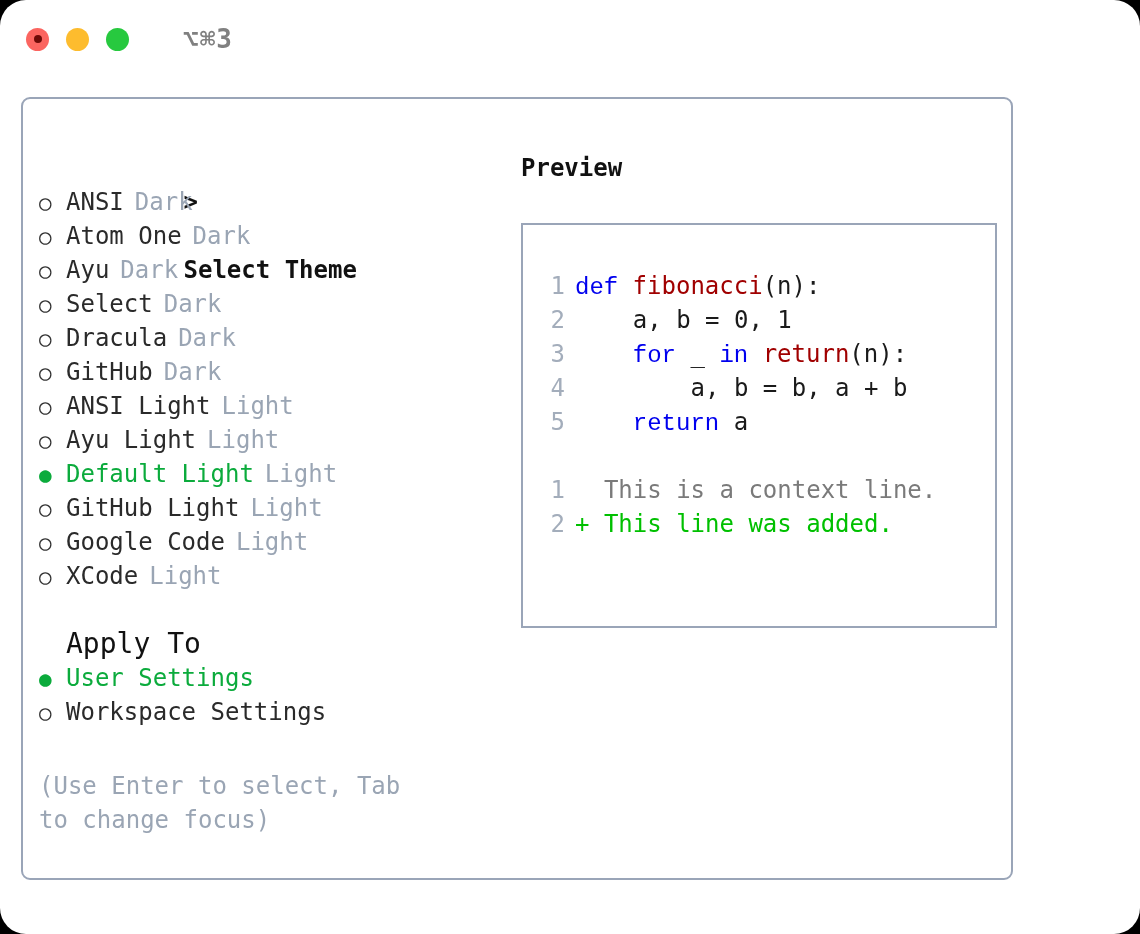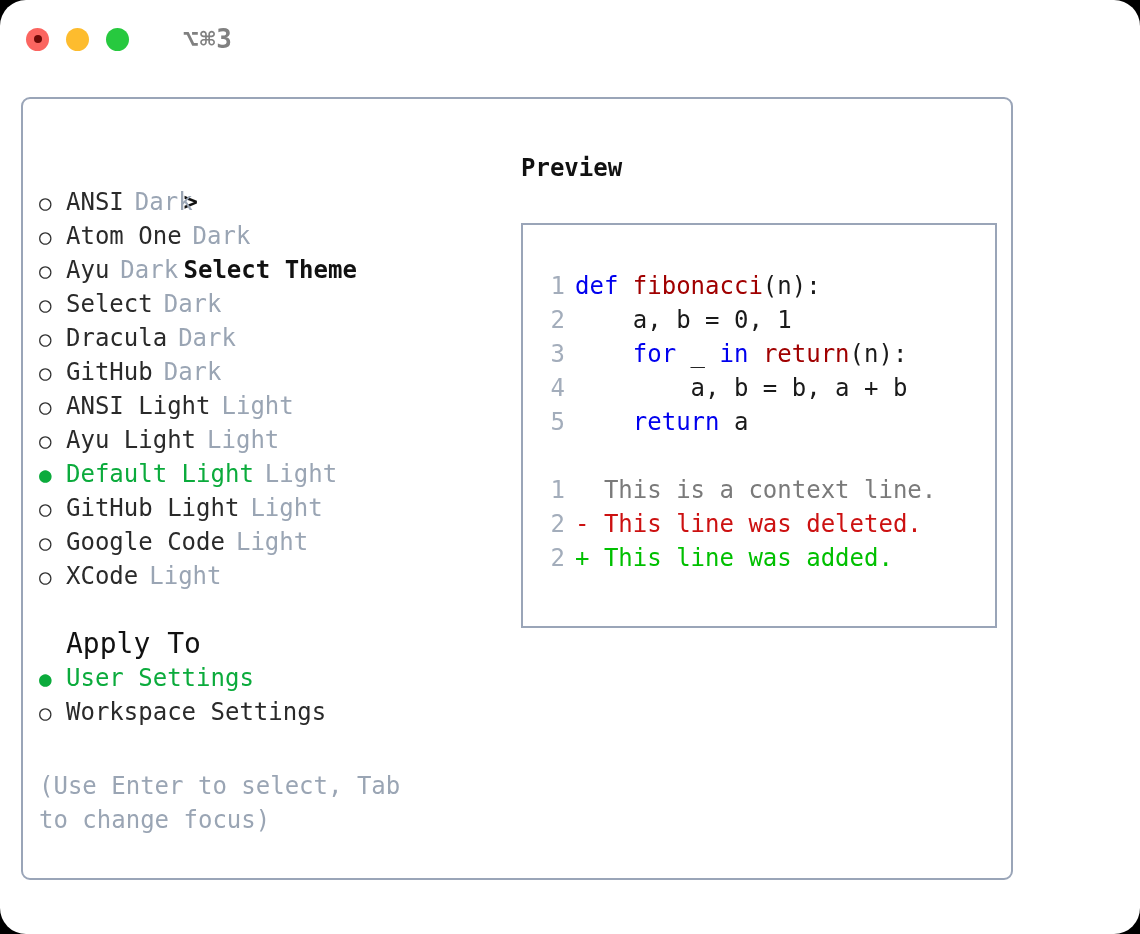--- a/index.html
+++ b/index.html
@@ -178,21 +178,21 @@
     white-space: pre;
     color: #1a1a1a;
   }
   .ln {
     display: inline-block;
     width: 24px;
     text-align: right;
     color: #a3adbb;
     margin-right: 10px;
   }
-  .kw  { color: #0000ee; }
+  .kw  { color: #0000ee; font-family: Liberation Mono, monospace; }
   .fn  { color: #a00000; }
   .plain { color: #1a1a1a; }
 
   .blank-line { height: 34px; }
 
   .diff-ctx  { color: #7a7a7a; }
   .diff-del  { color: #cc1111; }
   .diff-add  { color: #00c000; }
 </style>
 </head>
@@ -253,21 +253,20 @@
           <div id="code-block">
               <div class="code-line"><span class="ln">1</span><span class="kw">def </span><span class="fn">fibonacci</span><span class="plain">(n):</span></div>
               <div class="code-line"><span class="ln">2</span><span class="plain">    a, b = 0, 1</span></div>
               <div class="code-line"><span class="ln">3</span><span class="plain">    </span><span class="kw">for</span><span class="plain"> _ </span><span class="kw">in</span><span class="plain"> </span><span class="fn">return</span><span class="plain">(n):</span></div>
               <div class="code-line"><span class="ln">4</span><span class="plain">        a, b = b, a + b</span></div>
               <div class="code-line"><span class="ln">5</span><span class="plain">    </span><span class="kw">return</span><span class="plain"> a</span></div>
             </div>
           <div class="blank-line"></div>
           <div id="diff-block">
               <div class="code-line"><span class="ln">1</span><span class="diff-ctx"> </span><span class="diff-ctx"> </span><span class="diff-ctx">This is a context line.</span></div>
-              <div class="code-line"><span class="ln">2</span><span class="diff-del">-</span><span class="diff-del"> </span><span class="diff-del">This line was deleted.</span></div>
               <div class="code-line"><span class="ln">2</span><span class="diff-add">+</span><span class="diff-add"> </span><span class="diff-add">This line was added.</span></div>
             </div>
         </div>
       </div>
 
     </div>
   </div>
 </div>
 
 </body></html>

